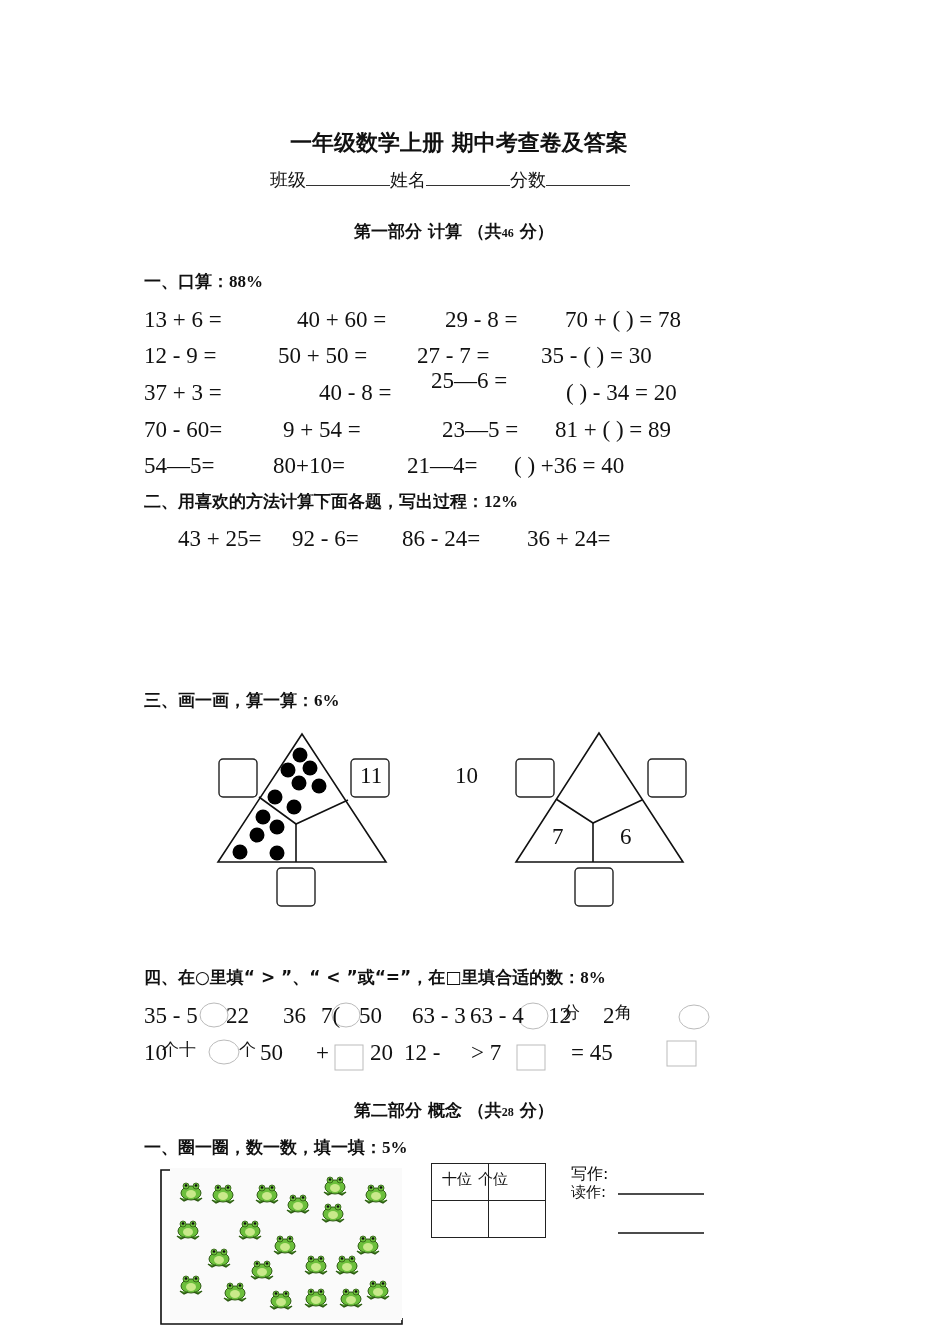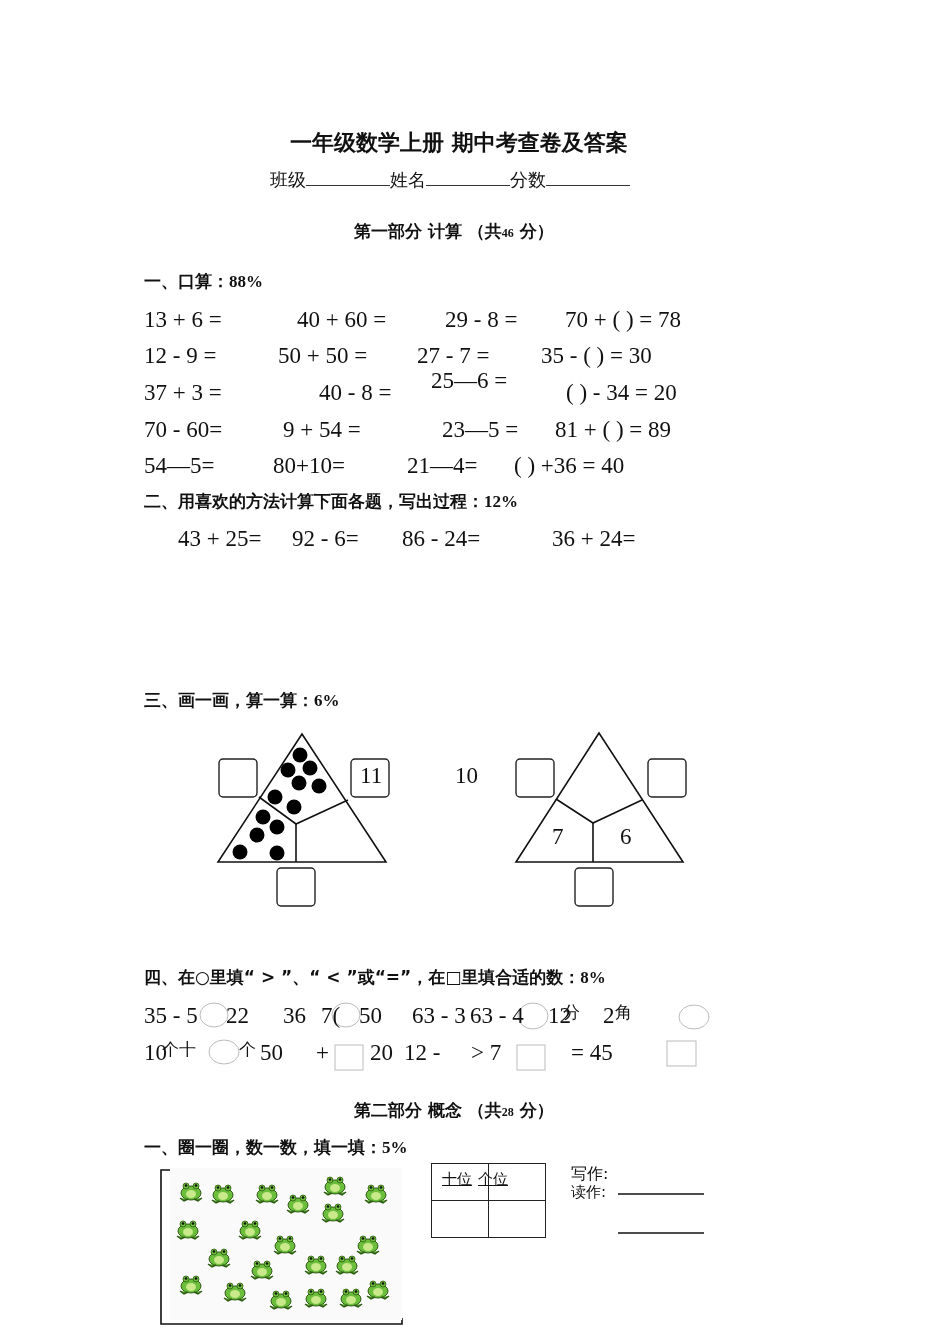--- a/index.html
+++ b/index.html
@@ -9,21 +9,21 @@
   .title { font-family: "DejaVu Sans", sans-serif; font-weight: bold; font-size: 22px; }
   .sub { font-family: "DejaVu Sans", sans-serif; font-size: 18px; }
   .sec { font-family: "DejaVu Sans", sans-serif; font-weight: bold; font-size: 17px; }
   .sec .num { font-family: "Liberation Serif", serif; font-weight: bold; font-size: 12px; }
   .q { font-family: "DejaVu Sans", sans-serif; font-weight: bold; font-size: 17px; }
   .q .num { font-family: "Liberation Serif", serif; font-weight: bold; }
   .m { font-family: "Liberation Serif", serif; font-size: 23px; }
   .cj { font-family: "DejaVu Sans", sans-serif; font-size: 17px; }
   .blank { display: inline-block; border-bottom: 1px solid #333; width: 84px; height: 1px; vertical-align: baseline; }
   svg { position: absolute; left: 0; top: 0; }
-  .grid-table { position: absolute; left: 431px; top: 1163px; border-collapse: collapse; text-decoration: underline; }
+  .grid-table { position: absolute; left: 431px; top: 1163px; border-collapse: collapse; }
   .grid-table td { border: 1.5px solid #222; width: 56px; height: 36px; padding: 0; vertical-align: top;
                    font-family: "DejaVu Sans", sans-serif; font-size: 15px; }
   .frog-box { position: absolute; left: 170px; top: 1168px; width: 232px; height: 152px; background: #fafafa; }
 </style>
 </head>
 <body>
 
 <div class="abs title" style="left:290px; top:128px;">一年级数学上册  期中考查卷及答案</div>
 <div class="abs sub" style="left:270px; top:168px;">
   <span>班级</span><span class="blank"></span><span>姓名</span><span class="blank"></span><span>分数</span><span class="blank"></span>
@@ -61,21 +61,21 @@
 <div class="abs m" style="left:273px; top:453px;">80+10=</div>
 <div class="abs m" style="left:407px; top:453px;">21—4=</div>
 <div class="abs m" style="left:514px; top:453px;">(     )  +36  =  40</div>
 
 <div class="abs q" style="left:144px; top:490px;">
   <span>二、用喜欢的方法计算下面各题，写出过程：</span><span class="num">12%</span>
 </div>
 <div class="abs m" style="left:178px; top:526px;">43 + 25=</div>
 <div class="abs m" style="left:292px; top:526px;">92 - 6=</div>
 <div class="abs m" style="left:402px; top:526px;">86 - 24=</div>
-<div class="abs m" style="left:527px; top:526px;margin-left:25px;">36 + 24=</div>
+<div class="abs m" style="left:527px; top:526px;">36 + 24=</div>
 
 <div class="abs q" style="left:144px; top:689px;">
   <span>三、画一画，算一算：</span><span class="num">6%</span>
 </div>
 
 <svg width="950" height="1344" style="pointer-events:none;">
 
   <g stroke="#111" stroke-width="1.6" fill="none">
     <polygon points="302,734 218,862 386,862"></polygon>
     <polyline points="259,797 296,824 348,800"></polyline>

